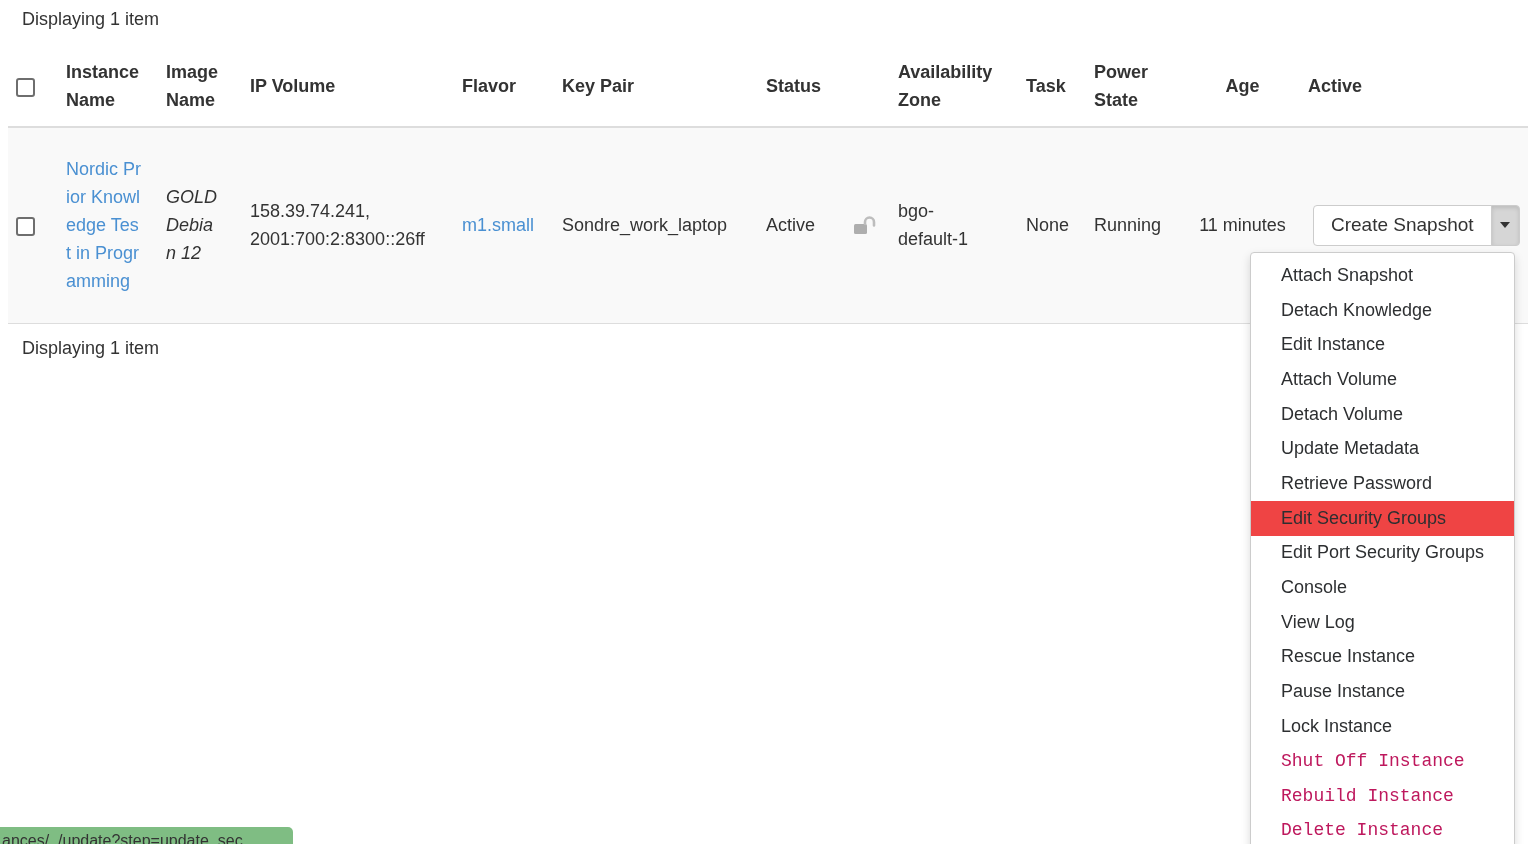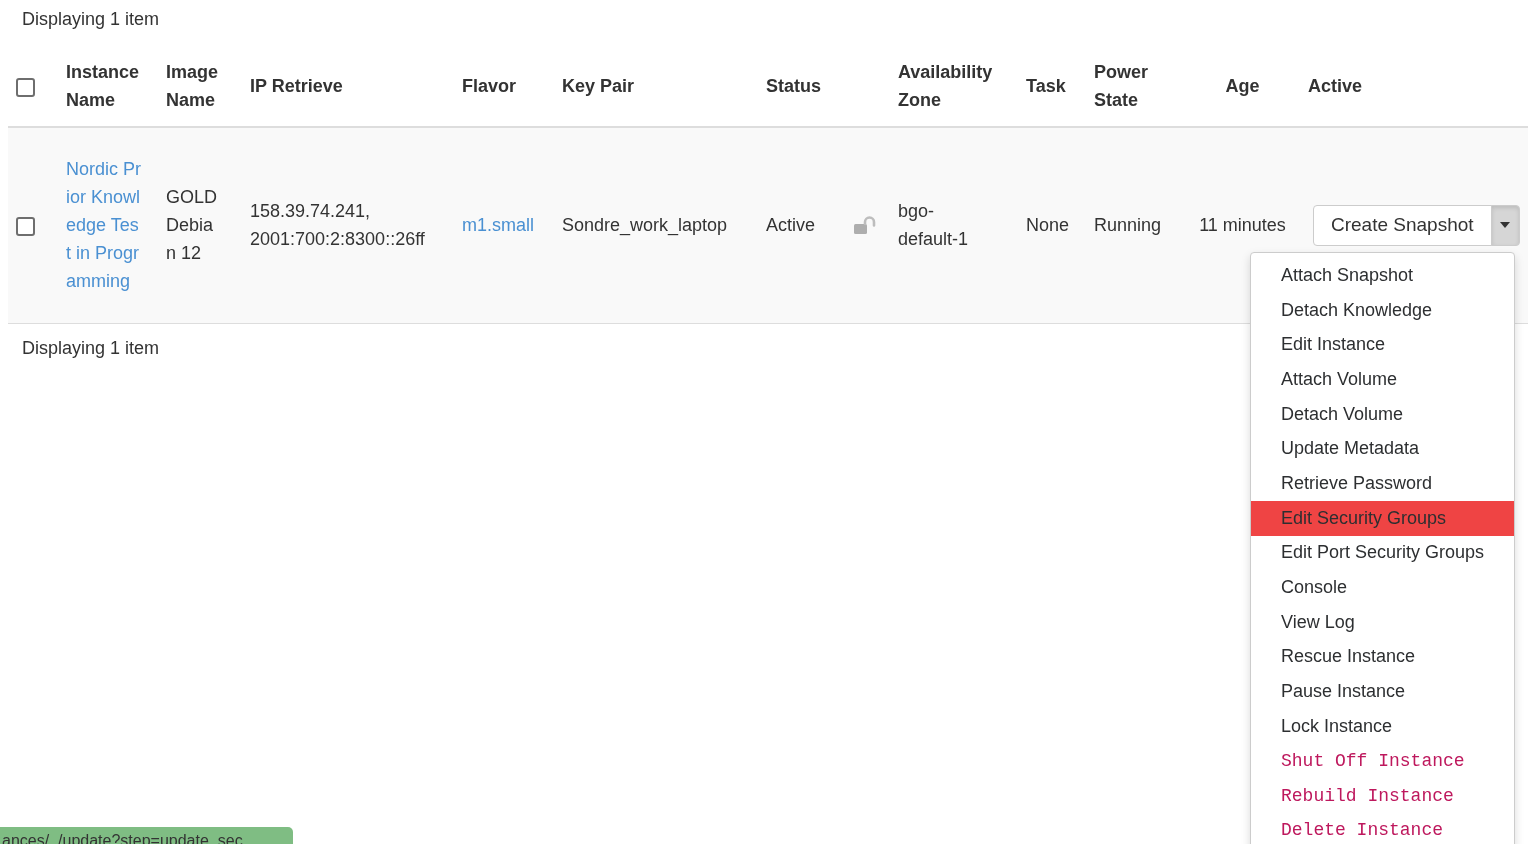--- a/index.html
+++ b/index.html
@@ -30,21 +30,21 @@
   .c-task{width:52px;}
   .c-power{width:83px;margin-left:8px;}
   .c-age{width:99px;text-align:center;}
   .c-actions{width:212px;}
   .cb{
     display:inline-block;width:15px;height:15px;background:#fff;
     border:2px solid #6e6e6e;border-radius:3px;vertical-align:middle;cursor:pointer;
   }
   a.link{color:#4a90d2;text-decoration:none;cursor:pointer;}
   .w76{width:76px;word-break:break-all;}
-  .w56{width:56px;word-break:break-all;}
+  .w56{width:56px;word-break:break-all;font-style:italic;}
   .w74{width:74px;word-wrap:break-word;}
   .lock-svg{display:block;margin:0 auto;}
   
   .btn-group{display:flex;align-items:stretch;height:41px;margin-left:5px;}
   .btn{
     font-family:inherit;font-size:19px;color:#333;background:#fff;
     border:1px solid #ccc;cursor:pointer;display:flex;align-items:center;
   }
   .btn.main{border-radius:4px 0 0 4px;padding:0 17px;white-space:nowrap;}
   .btn.caret-btn{
@@ -84,21 +84,21 @@
 <div class="displaying top">Displaying 1 item</div>
 
 <table class="instances">
   <thead>
     <tr>
       <th class="c-check">
         <span class="cb"></span>
       </th>
       <th class="c-inst">Instance Name</th>
       <th class="c-img">Image Name</th>
-      <th class="c-ip">IP Retrieve</th>
+      <th class="c-ip">IP Volume</th>
       <th class="c-flavor">Flavor</th>
       <th class="c-key">Key Pair</th>
       <th class="c-status">Status</th>
       <th class="c-lock"></th>
       <th class="c-az">Availability Zone</th>
       <th class="c-task">Task</th>
       <th class="c-power">Power State</th>
       <th class="c-age">Age</th>
       <th class="c-actions">Active</th>
     </tr>

